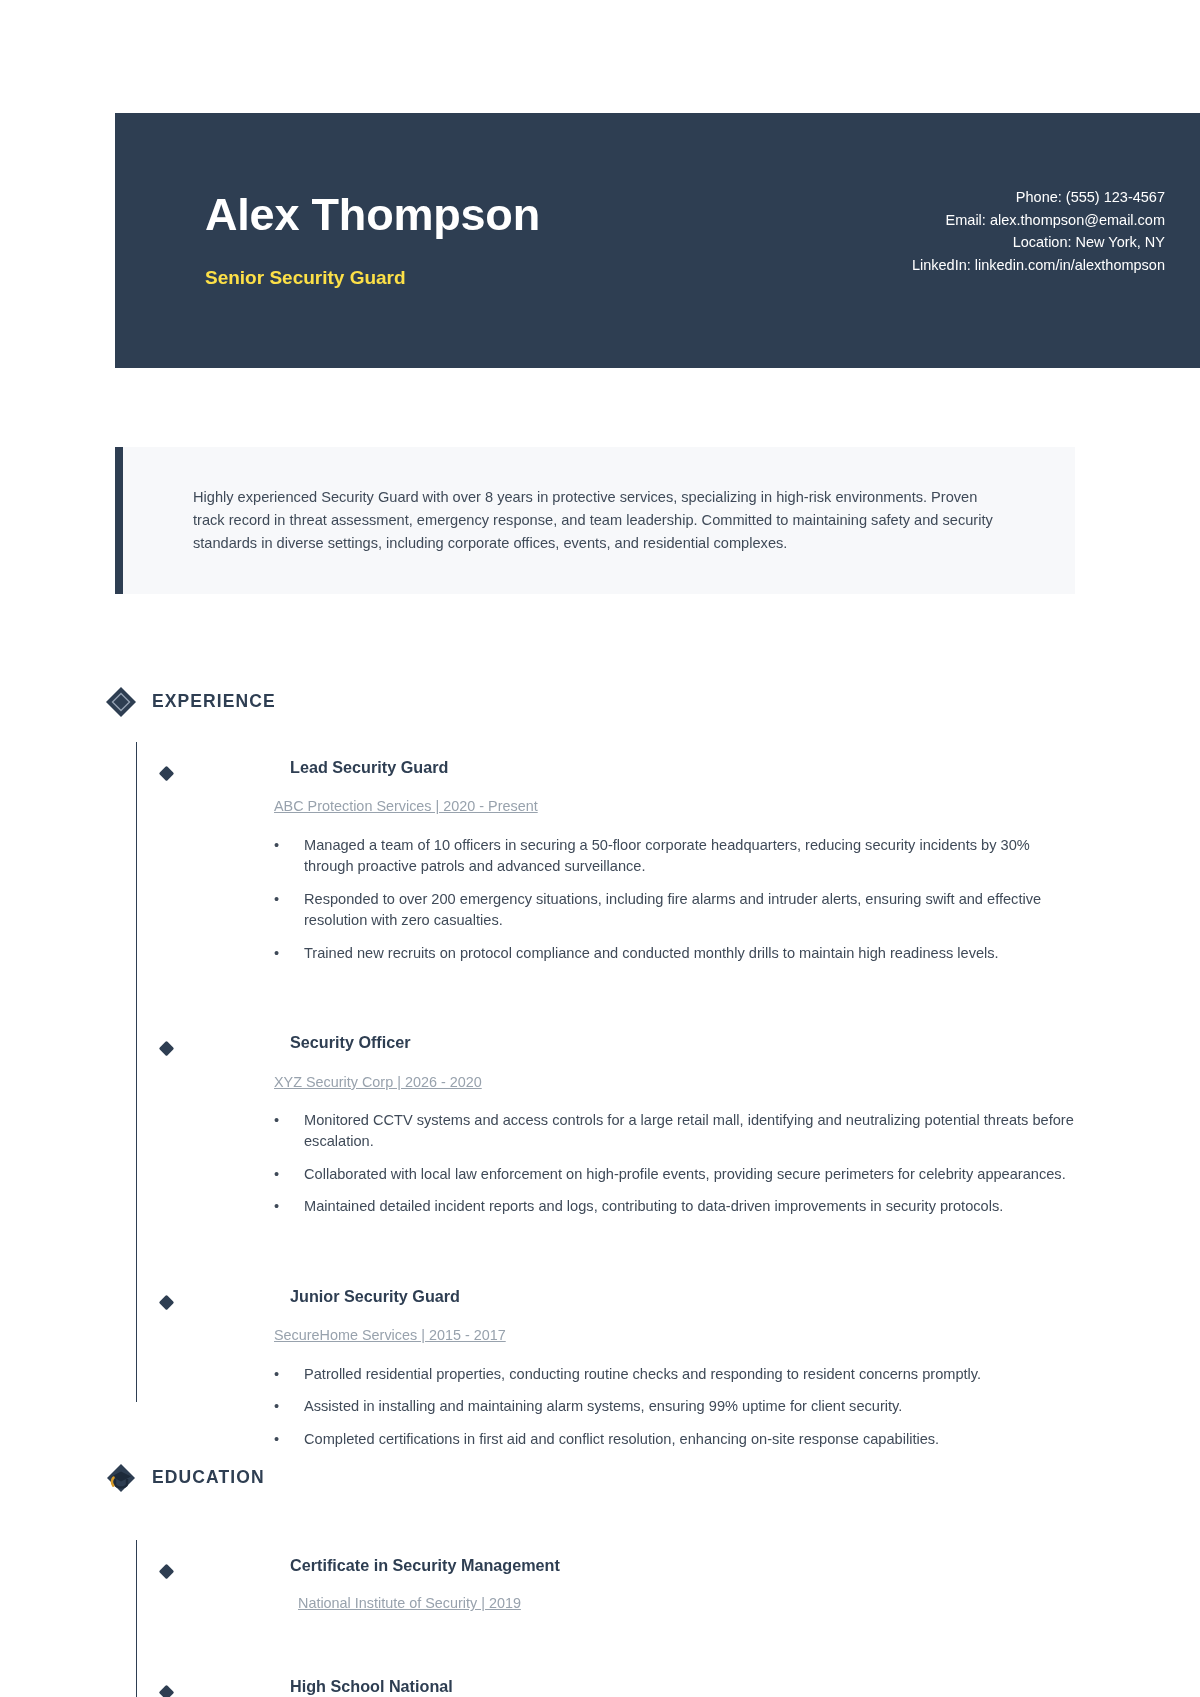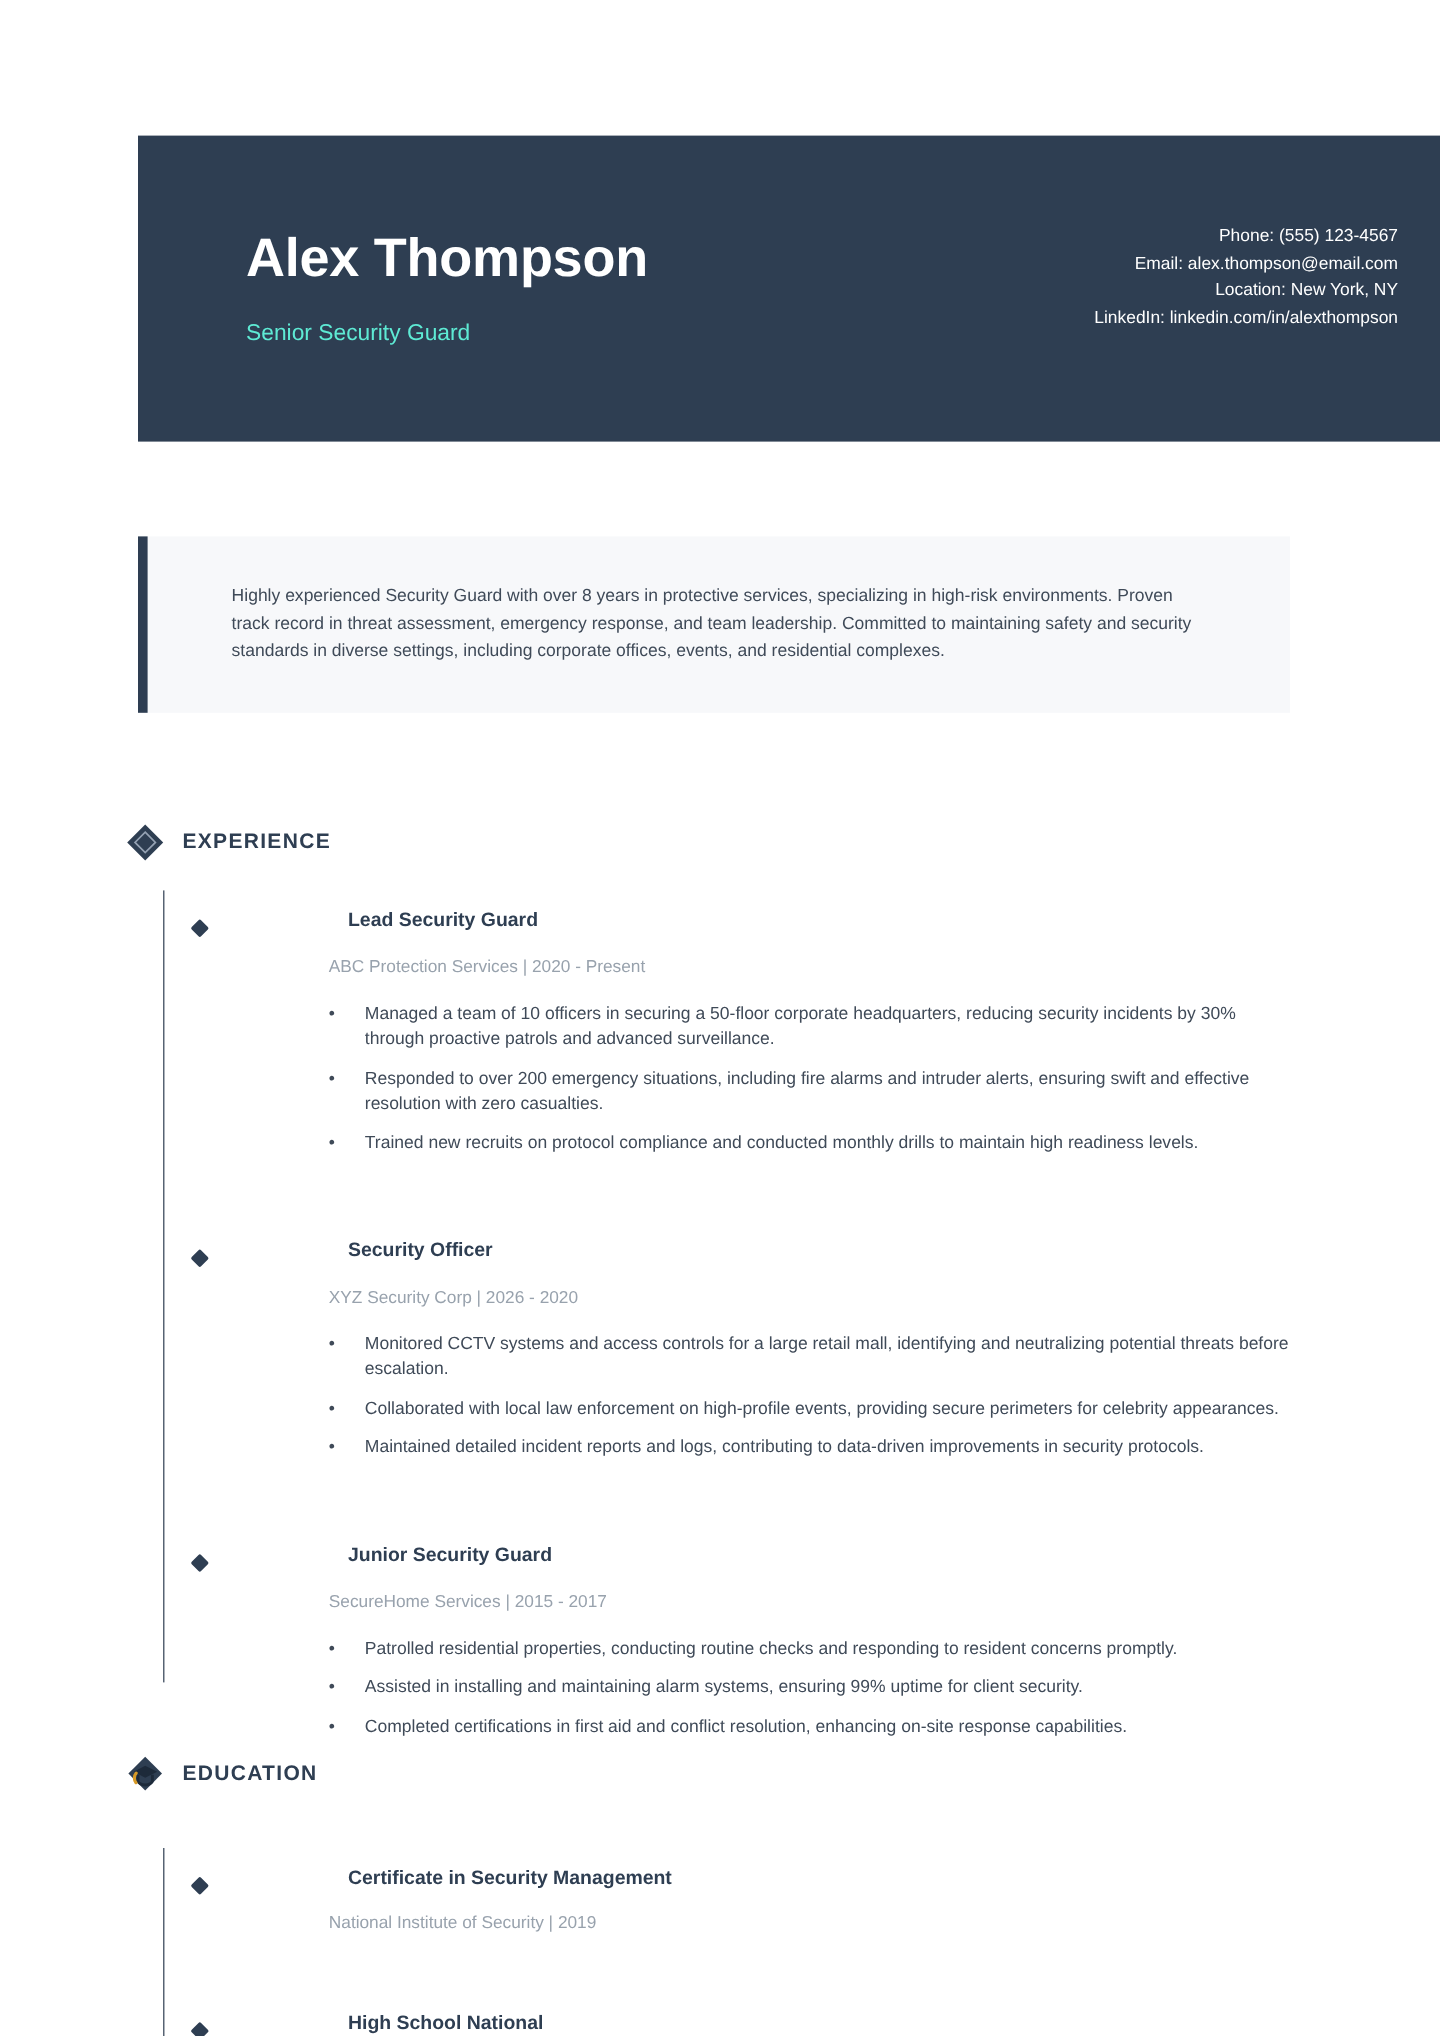--- a/index.html
+++ b/index.html
@@ -46,22 +46,22 @@
     font-size: 45px;
     font-weight: bold;
     color: #ffffff;
     line-height: 1.05;
     letter-spacing: -0.2px;
     margin: 0 0 28px 0;
     white-space: nowrap;
   }
   .job-title {
     font-size: 19px;
-    font-weight: normal;
-    color: #5eead4;
+    font-weight: bold;
+    color: #fde047;
     line-height: 1.2;
     margin: 0;
     white-space: nowrap;
   }
   .contact {
     text-align: right;
     color: #ffffff;
     font-size: 14.5px;
     line-height: 22.5px;
     align-self: flex-start;
@@ -147,20 +147,21 @@
     font-weight: bold;
     color: #2e3e52;
     line-height: 1.2;
     margin: 16px;
   }
   .entry-sub {
     font-size: 14.4px;
     color: #98a2ad;
     line-height: 1.2;
     margin: 21px 0 0 0;
+    text-decoration: underline;
   }
   .entry-points {
     margin: 19px 0 0 0;
     padding: 0;
     list-style: none;
   }
   .entry-points li {
     position: relative;
     font-size: 14.6px;
     line-height: 21.5px;
@@ -176,21 +177,21 @@
     top: 0;
     color: #3f4a58;
     font-size: 14.6px;
     line-height: 21.5px;
   }
 
   .exp-gap { height: 42px; }
   .edu-gap { height: 48px; }
 
   .edu-entry .entry-title { font-size: 16.2px; }
-  .edu-entry .entry-sub { margin-top: 20px; }
+  .edu-entry .entry-sub { margin-top: 20px; margin-left: 24px; }
 </style>
 </head>
 <body>
 
 <div class="page">
 
   <div class="header">
     <div class="header-left">
       <div class="name">Alex Thompson</div>
       <div class="job-title">Senior Security Guard</div>

